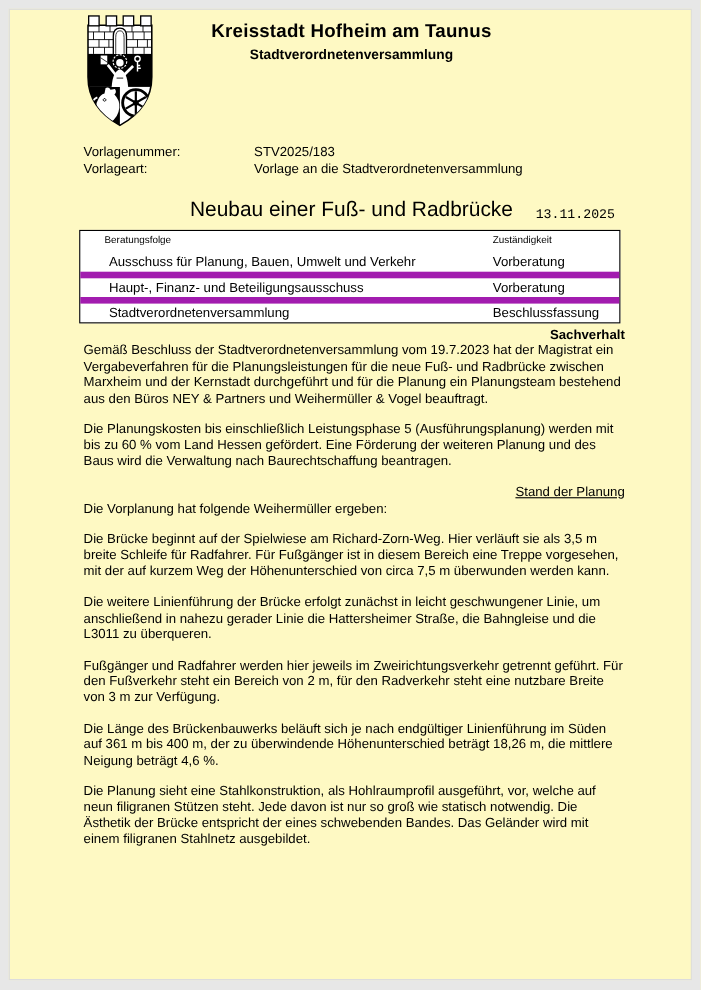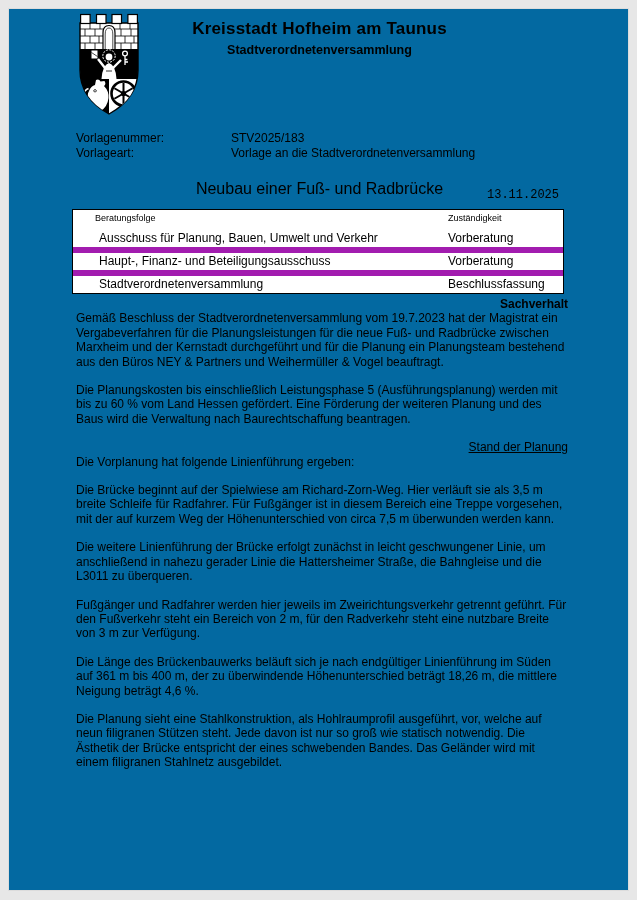--- a/index.html
+++ b/index.html
@@ -6,33 +6,33 @@
   body{
     width:637px;height:900px;
     background:#e7e7e7;
     font-family:"Liberation Sans","DejaVu Sans",sans-serif;
     color:#000;
     position:relative;
     overflow:hidden;
   }
   .paper{
     position:absolute;left:8px;top:8px;width:621px;height:883px;
-    background:#0369a1;
+    background:#fef9c3;
     border:1px solid #dcdcdc;
     box-sizing:border-box;
   }
   .crest{position:absolute;left:69px;top:3px;width:62px;height:104px;}
   .header-text{position:absolute;left:0;top:10px;width:621px;text-align:center;}
   .header-title{font-size:17px;font-weight:bold;letter-spacing:.2px;}
   .header-subtitle{font-size:12.5px;font-weight:bold;margin-top:4px;}
   .meta{position:absolute;left:67px;top:122px;width:483px;font-size:12px;line-height:14.5px;}
   .meta-row{display:flex;}
   .meta-label{font-weight:normal;width:155px;flex:0 0 155px;}
   .meta-date{text-align:right;margin-top:28px;font-family:Liberation Mono, monospace;}
-  .doc-title{position:absolute;left:0;top:171px;width:621px;text-align:center;font-size:16px;}
+  .doc-title{position:absolute;left:0;top:171px;width:621px;text-align:center;font-size:19px;}
   .bt{position:absolute;left:63px;top:200px;width:492px;border:1px solid #000;box-sizing:border-box;background:#fff;}
   .bt-head{display:flex;font-size:9px;padding:3px 5px 7px 5px;}
   .bt-row{display:flex;font-size:12px;line-height:14px;padding:1px 5px 2px 9px;}
   .bt-row.sep{border-top:6px solid #a21caf;}
   .bt-col-l{flex:1 1 auto;margin-left:17px;}
   .bt-col-r{flex:0 0 110px;width:110px;}
   .bt-head .bt-col-l{padding-left:0;}
   .content{position:absolute;left:67px;top:288px;width:492px;font-size:12px;line-height:14.4px;}
   .content p{margin:0 0 14px 0;}
   .sec-heading{margin:0;text-align:right;}
@@ -155,21 +155,21 @@
       <span class="bt-col-r">Beschlussfassung</span>
     </div>
   </div>
 
   <div class="content">
     <div class="sec-heading bold">Sachverhalt</div>
     <p>Gemäß Beschluss der Stadtverordnetenversammlung vom 19.7.2023 hat der Magistrat ein Vergabeverfahren für die Planungsleistungen für die neue Fuß- und Radbrücke zwischen Marxheim und der Kernstadt durchgeführt und für die Planung ein Planungsteam bestehend aus den Büros NEY &amp; Partners und Weihermüller &amp; Vogel beauftragt.</p>
     <p>Die Planungskosten bis einschließlich Leistungsphase 5 (Ausführungsplanung) werden mit bis zu 60 % vom Land Hessen gefördert. Eine Förderung der weiteren Planung und des Baus wird die Verwaltung nach Baurechtschaffung beantragen.</p>
 
     <div class="sec-heading underline">Stand der Planung</div>
-    <p>Die Vorplanung hat folgende Linienführung ergeben:</p>
+    <p>Die Vorplanung hat folgende Weihermüller ergeben:</p>
     <p>Die Brücke beginnt auf der Spielwiese am Richard-Zorn-Weg. Hier verläuft sie als 3,5 m breite Schleife für Radfahrer. Für Fußgänger ist in diesem Bereich eine Treppe vorgesehen, mit der auf kurzem Weg der Höhenunterschied von circa 7,5 m überwunden werden kann.</p>
     <p>Die weitere Linienführung der Brücke erfolgt zunächst in leicht geschwungener Linie, um anschließend in nahezu gerader Linie die Hattersheimer Straße, die Bahngleise und die L3011 zu überqueren.</p>
     <p>Fußgänger und Radfahrer werden hier jeweils im Zweirichtungsverkehr getrennt geführt. Für den Fußverkehr steht ein Bereich von 2 m, für den Radverkehr steht eine nutzbare Breite von 3 m zur Verfügung.</p>
     <p>Die Länge des Brückenbauwerks beläuft sich je nach endgültiger Linienführung im Süden auf 361 m bis 400 m, der zu überwindende Höhenunterschied beträgt 18,26 m, die mittlere Neigung beträgt 4,6 %.</p>
     <p>Die Planung sieht eine Stahlkonstruktion, als Hohlraumprofil ausgeführt, vor, welche auf neun filigranen Stützen steht. Jede davon ist nur so groß wie statisch notwendig. Die Ästhetik der Brücke entspricht der eines schwebenden Bandes. Das Geländer wird mit einem filigranen Stahlnetz ausgebildet.</p>
   </div>
 
 </div>
 
 </body></html>

